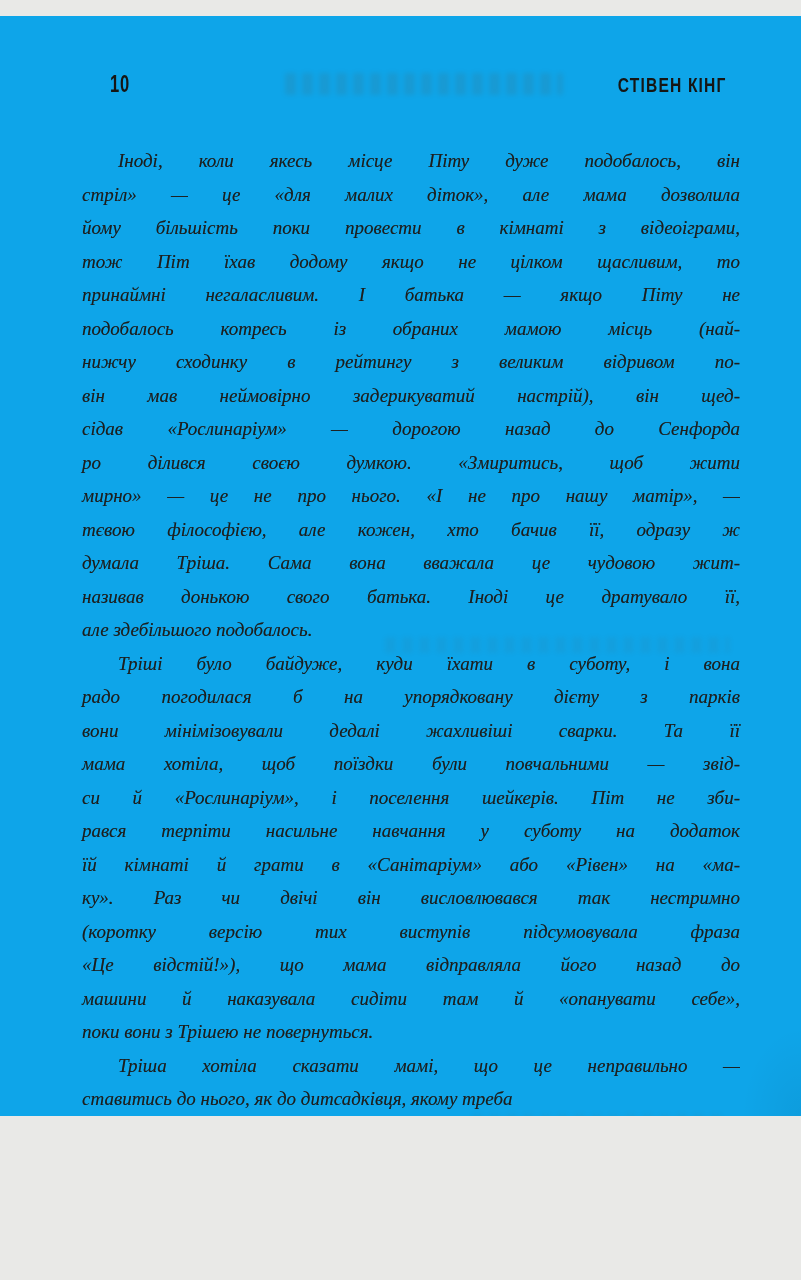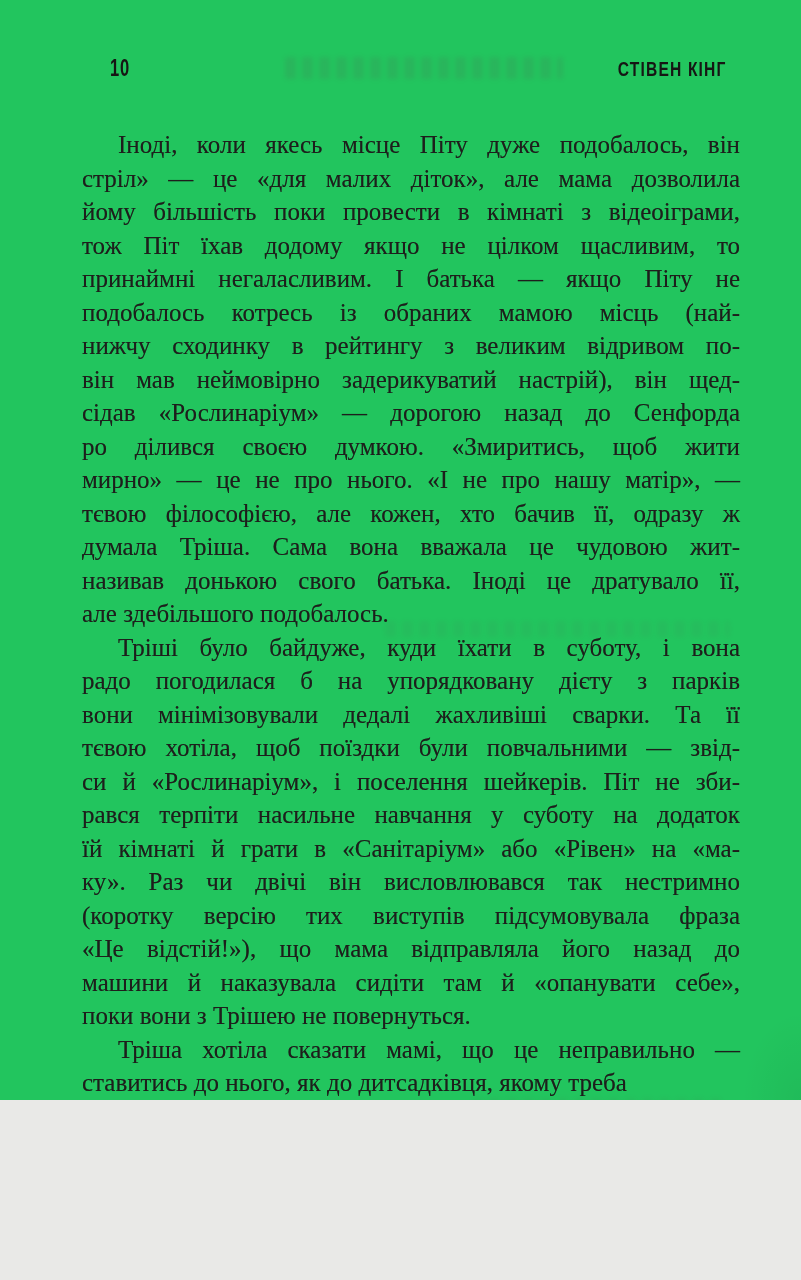--- a/index.html
+++ b/index.html
@@ -1,22 +1,22 @@
 <!DOCTYPE html>
 <html lang="uk"><head>
 <meta charset="utf-8">
 <style>
   html,body { margin:0; padding:0; }
   body { background:#e9e9e7; }
 
   .page {
     position:relative;
     width:801px; height:1100px;
-    margin:0 auto;
-    background:#22c55e;
+    margin:16px auto;
+    background:#0ea5e9;
     overflow:hidden;
     font-family:"Liberation Serif","DejaVu Serif",serif;
     color:#1e1e1c;
   }
 
   
   .page-header { position:absolute; top:56px; left:110px; right:74px; height:26px; }
   .page-number {
     position:absolute; left:0; top:0;
     font-family:"Liberation Sans","DejaVu Sans",sans-serif;
@@ -31,22 +31,23 @@
     font-weight:700; font-size:20px; line-height:22px;
     letter-spacing:1.5px;
     transform:scaleX(.78); transform-origin:right center;
     color:#161614;
     white-space:nowrap;
   }
 
   
   .text-block {
     position:absolute; left:82px; top:128px; width:658px;
-    font-size:25px; line-height:33.5px;
+    font-size:19px; line-height:33.5px;
     text-shadow:0 0 .4px rgba(20,20,20,.45);
+    font-style:italic;
   }
   .paragraph { margin:0; }
   .line {
     height:33.5px;
     text-align:justify;
     text-align-last:justify;
     overflow:visible;
   }
   .line.first { text-indent:36px; }
   .line.last  { text-align-last:left; }
@@ -102,21 +103,21 @@
         <div class="line">мирно» — це не про нього. «І не про нашу матір», —</div>
         <div class="line">тєвою філософією, але кожен, хто бачив її, одразу ж</div>
         <div class="line">думала Тріша. Сама вона вважала це чудовою жит-</div>
         <div class="line">називав донькою свого батька. Іноді це дратувало її,</div>
         <div class="line last">але здебільшого подобалось.</div>
       </div>
       <div class="paragraph">
         <div class="line first">Тріші було байдуже, куди їхати в суботу, і вона</div>
         <div class="line">радо погодилася б на упорядковану дієту з парків</div>
         <div class="line">вони мінімізовували дедалі жахливіші сварки. Та її</div>
-        <div class="line">тєвою хотіла, щоб поїздки були повчальними — звід-</div>
+        <div class="line">мама хотіла, щоб поїздки були повчальними — звід-</div>
         <div class="line">си й «Рослинаріум», і поселення шейкерів. Піт не зби-</div>
         <div class="line">рався терпіти насильне навчання у суботу на додаток</div>
         <div class="line">їй кімнаті й грати в «Санітаріум» або «Рівен» на «ма-</div>
         <div class="line">ку». Раз чи двічі він висловлювався так нестримно</div>
         <div class="line">(коротку версію тих виступів підсумовувала фраза</div>
         <div class="line">«Це відстій!»), що мама відправляла його назад до</div>
         <div class="line">машини й наказувала сидіти там й «опанувати себе»,</div>
         <div class="line last">поки вони з Трішею не повернуться.</div>
       </div>
       <div class="paragraph">

